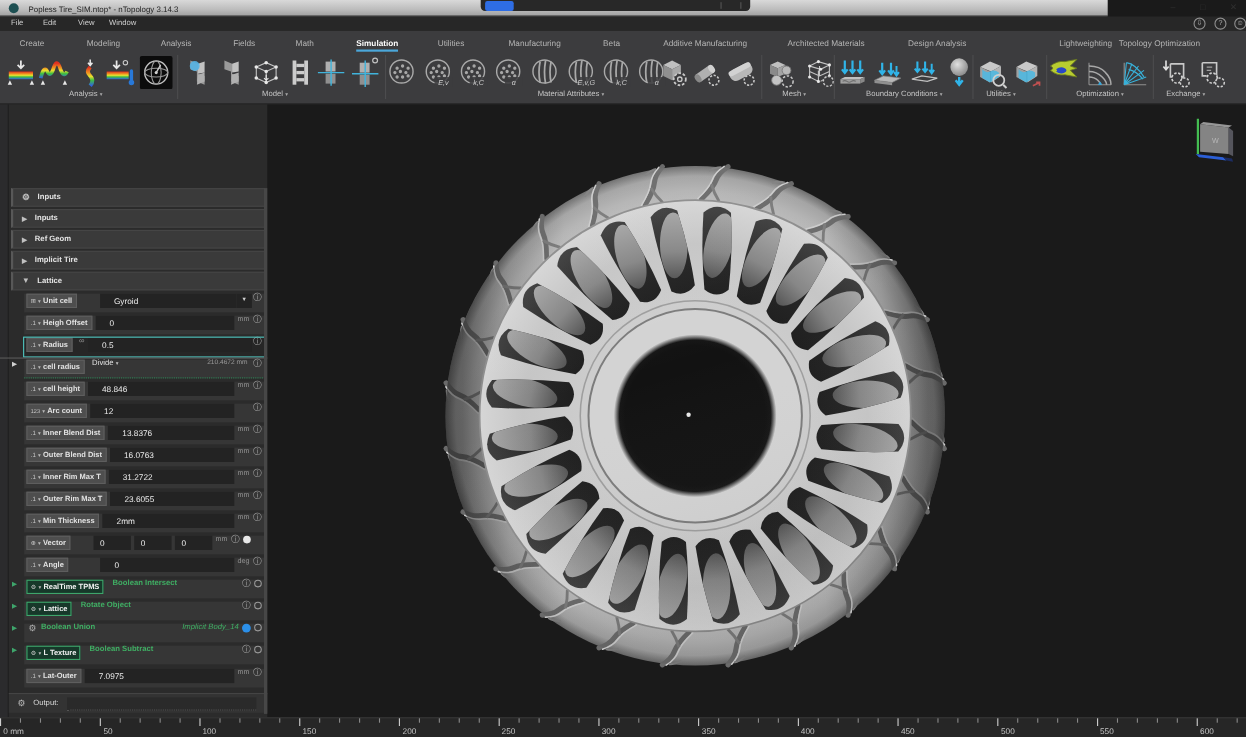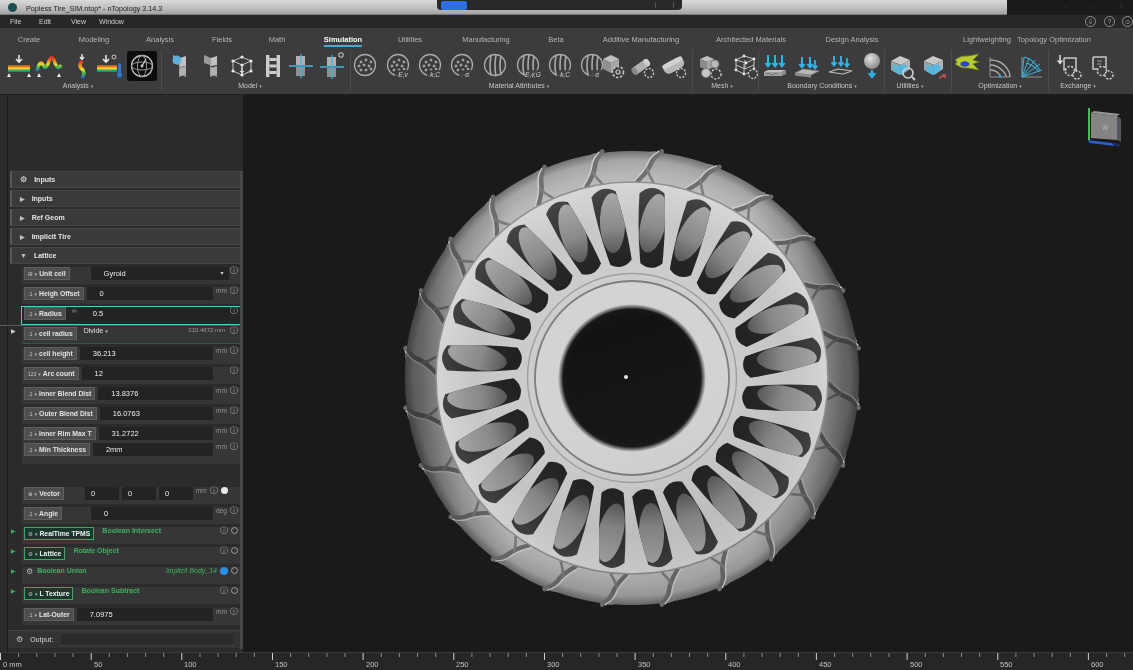--- a/index.html
+++ b/index.html
@@ -831,21 +831,21 @@
           <span class="plain">Divide <span class="dds">▾</span></span>
           <span class="rval">210.4672 mm</span>
           <span class="info">ⓘ</span>
         </div>
         <div class="prow" style="top:347px;">
           <span class="chip">
             <span class="cic">.1</span>
             <span class="cw">▾</span>
             <span class="cl">cell height</span>
           </span>
-          <span class="dfield">36.213</span>
+          <span class="dfield">48.846</span>
           <span class="unit">mm</span>
           <span class="info">ⓘ</span>
         </div>
         <div class="prow" style="top:367px;">
           <span class="chip">
             <span class="cic" style="font-size:5px">123</span>
             <span class="cw">▾</span>
             <span class="cl">Arc count</span>
           </span>
           <span class="dfield">12</span>
@@ -885,21 +885,21 @@
         <div class="prow" style="top:447px;">
           <span class="chip">
             <span class="cic">.1</span>
             <span class="cw">▾</span>
             <span class="cl">Outer Rim Max T</span>
           </span>
           <span class="dfield">23.6055</span>
           <span class="unit">mm</span>
           <span class="info">ⓘ</span>
         </div>
-        <div class="prow" style="top:443px;">
+        <div class="prow" style="top:467px;">
           <span class="chip">
             <span class="cic">.1</span>
             <span class="cw">▾</span>
             <span class="cl">Min Thickness</span>
           </span>
           <span class="dfield">2mm</span>
           <span class="unit">mm</span>
           <span class="info">ⓘ</span>
         </div>
         <div class="prow" style="top:487px;">

